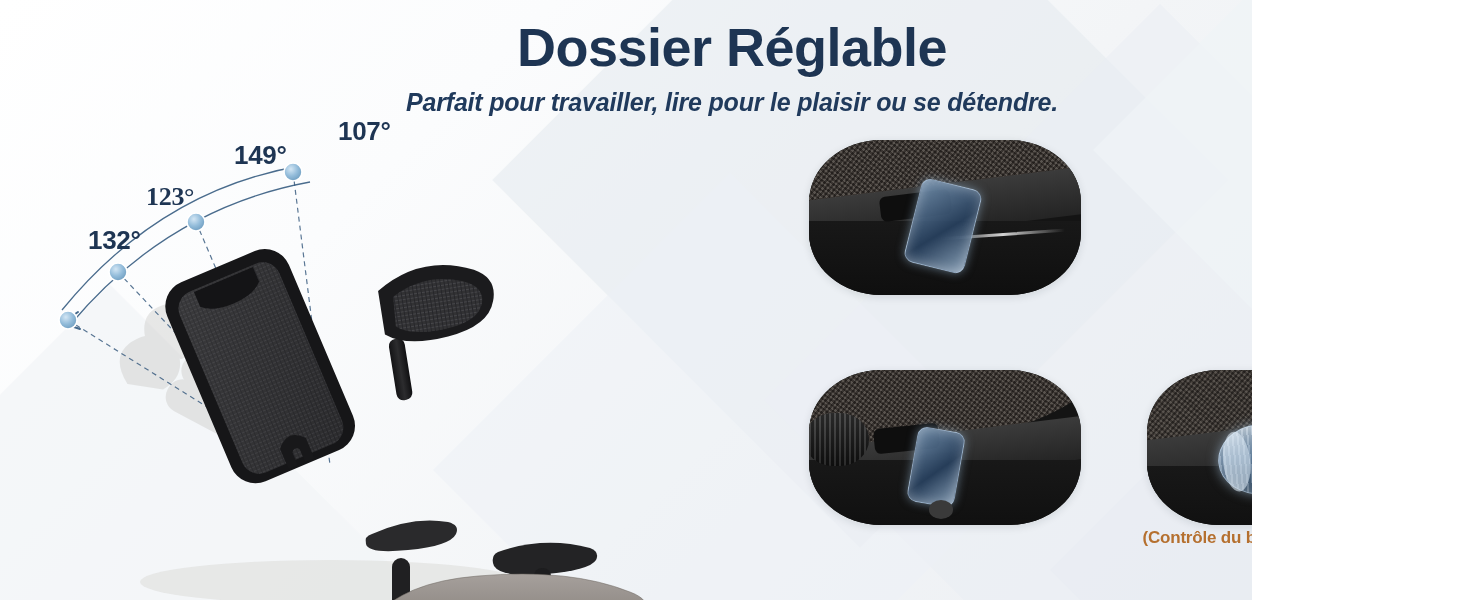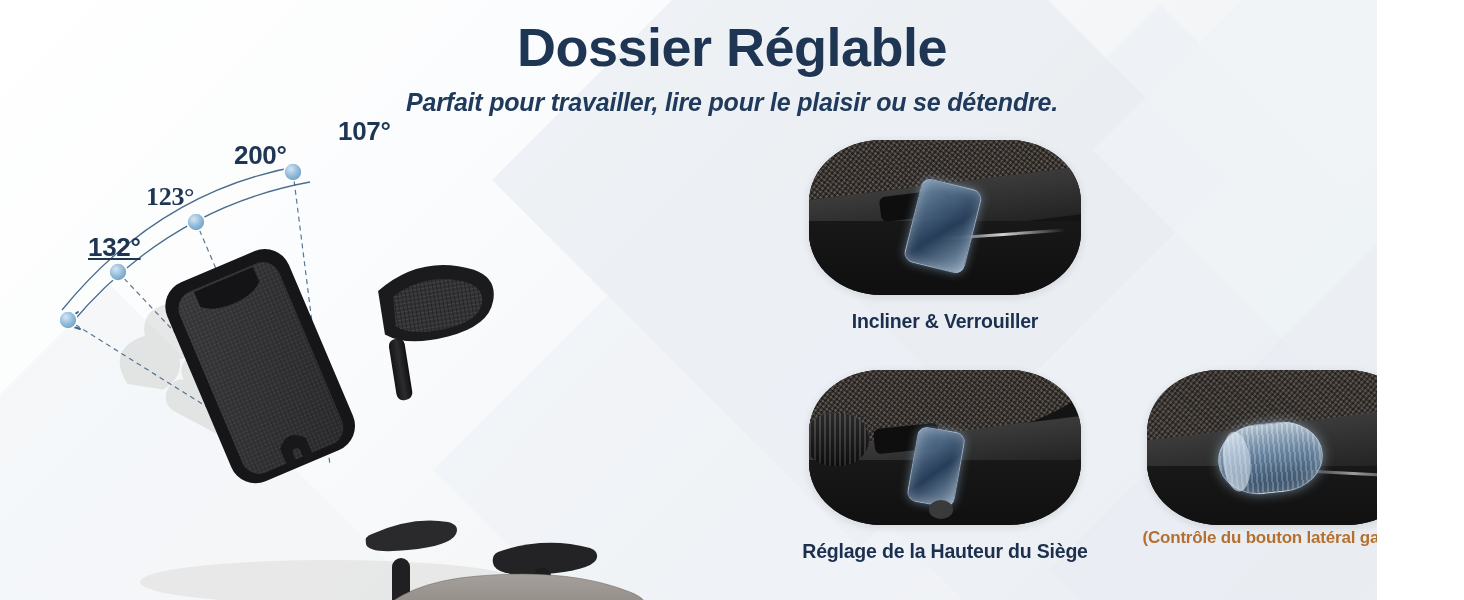--- a/index.html
+++ b/index.html
@@ -1,21 +1,21 @@
 <!DOCTYPE html>
 <html><head>
 <meta charset="utf-8">
 <style>
   html,body{margin:0;padding:0;}
   body{
     width:1464px;height:600px;overflow:hidden;
     font-family:"Liberation Sans", sans-serif;
     background:#ffffff;
   }
-  .stage{position:relative;width:1377px;height:600px;overflow:hidden;
+  .stage{position:relative;width:1252px;height:600px;overflow:hidden;
     background:
       linear-gradient(135deg,#ffffff 0%,#fbfcfd 30%,#f3f5f7 62%,#eceff3 100%);
   }
   
   .facet{position:absolute;pointer-events:none;}
   .f1{left:600px;top:-80px;width:520px;height:520px;background:rgba(228,233,239,.55);
       transform:rotate(45deg);}
   .f2{left:880px;top:120px;width:560px;height:560px;background:rgba(233,238,243,.5);
       transform:rotate(45deg);}
   .f3{left:520px;top:260px;width:420px;height:420px;background:rgba(236,240,245,.55);
@@ -146,23 +146,23 @@
       </g>
 
       <g>
         <circle cx="68" cy="200" r="9" fill="url(#dotg)" stroke="#ffffff" stroke-width="1.6"></circle>
         <circle cx="118" cy="152" r="9" fill="url(#dotg)" stroke="#ffffff" stroke-width="1.6"></circle>
         <circle cx="196" cy="102" r="9" fill="url(#dotg)" stroke="#ffffff" stroke-width="1.6"></circle>
         <circle cx="293" cy="52" r="9" fill="url(#dotg)" stroke="#ffffff" stroke-width="1.6"></circle>
       </g>
     </svg>
 
-    <div class="anglelabel" style="left:88px;top:112px;color:#1e3553;text-decoration:underline;">132°</div>
+    <div class="anglelabel" style="left:88px;top:105px;color:#1e3553;">132°</div>
     <div class="anglelabel" style="left:146px;top:62px;color:#1e3553;font-family:Liberation Serif, serif;">123°</div>
-    <div class="anglelabel" style="left:234px;top:20px;color:#1e3553;">200°</div>
+    <div class="anglelabel" style="left:234px;top:20px;color:#1e3553;">149°</div>
     <div class="anglelabel" style="left:338px;top:-4px;color:#1e3553;">107°</div>
 
     <div class="chairwrap">
       <svg width="720" height="480" viewBox="0 0 720 480">
         <defs>
           <linearGradient id="meshg" x1="0" y1="0" x2="1" y2="1">
             <stop offset="0%" stop-color="#4a4a4c"></stop>
             <stop offset="55%" stop-color="#343436"></stop>
             <stop offset="100%" stop-color="#212123"></stop>
           </linearGradient>
@@ -236,37 +236,35 @@
 
     <div class="cell c0">
       <div class="photo">
         <div class="fabric tiltA"></div>
         <div class="shellA"></div>
         <div class="shellB"></div>
         <div class="notch" style="left:26%;top:34%;width:26%;height:16%;transform:rotate(-7deg);"></div>
         <div class="glint" style="left:48%;top:60%;width:46%;transform:rotate(-4deg);"></div>
         <div class="paddle" style="left:38%;top:28%;width:22%;height:54%;transform:rotate(14deg);"></div>
       </div>
-      <div class="caption" style="color:#1b2f4e;">Incliner &amp; Verrouiller</div>
     </div>
 
 
     <div class="cell c2">
       <div class="photo">
         <div class="fabric tiltC"></div>
         <div class="shellA" style="top:40%;height:28%;"></div>
         <div class="shellB" style="top:58%;"></div>
         <div class="notch" style="left:24%;top:36%;width:24%;height:16%;transform:rotate(-6deg);"></div>
         <div class="darkknob" style="left:-2%;top:28%;width:24%;height:34%;">
             <div class="ribs"></div>
           </div>
         <div class="paddle" style="left:38%;top:38%;width:17%;height:48%;transform:rotate(10deg);"></div>
         <div class="notch" style="left:44%;top:84%;width:9%;height:12%;border-radius:50%;background:#3a3a3a;"></div>
       </div>
-      <div class="caption" style="color:#1b2f4e;">Réglage de la Hauteur du Siège</div>
     </div>
 
     <div class="cell c3">
       <div class="photo">
         <div class="fabric tiltD"></div>
         <div class="shellA" style="top:34%;height:34%;"></div>
         <div class="shellB" style="top:62%;"></div>
         <div class="glint" style="left:54%;top:66%;width:44%;transform:rotate(3deg);opacity:.7;"></div>
         <div class="knob" style="left:26%;top:34%;width:38%;height:44%;transform:rotate(-6deg);">
             <div class="ribs"></div>

